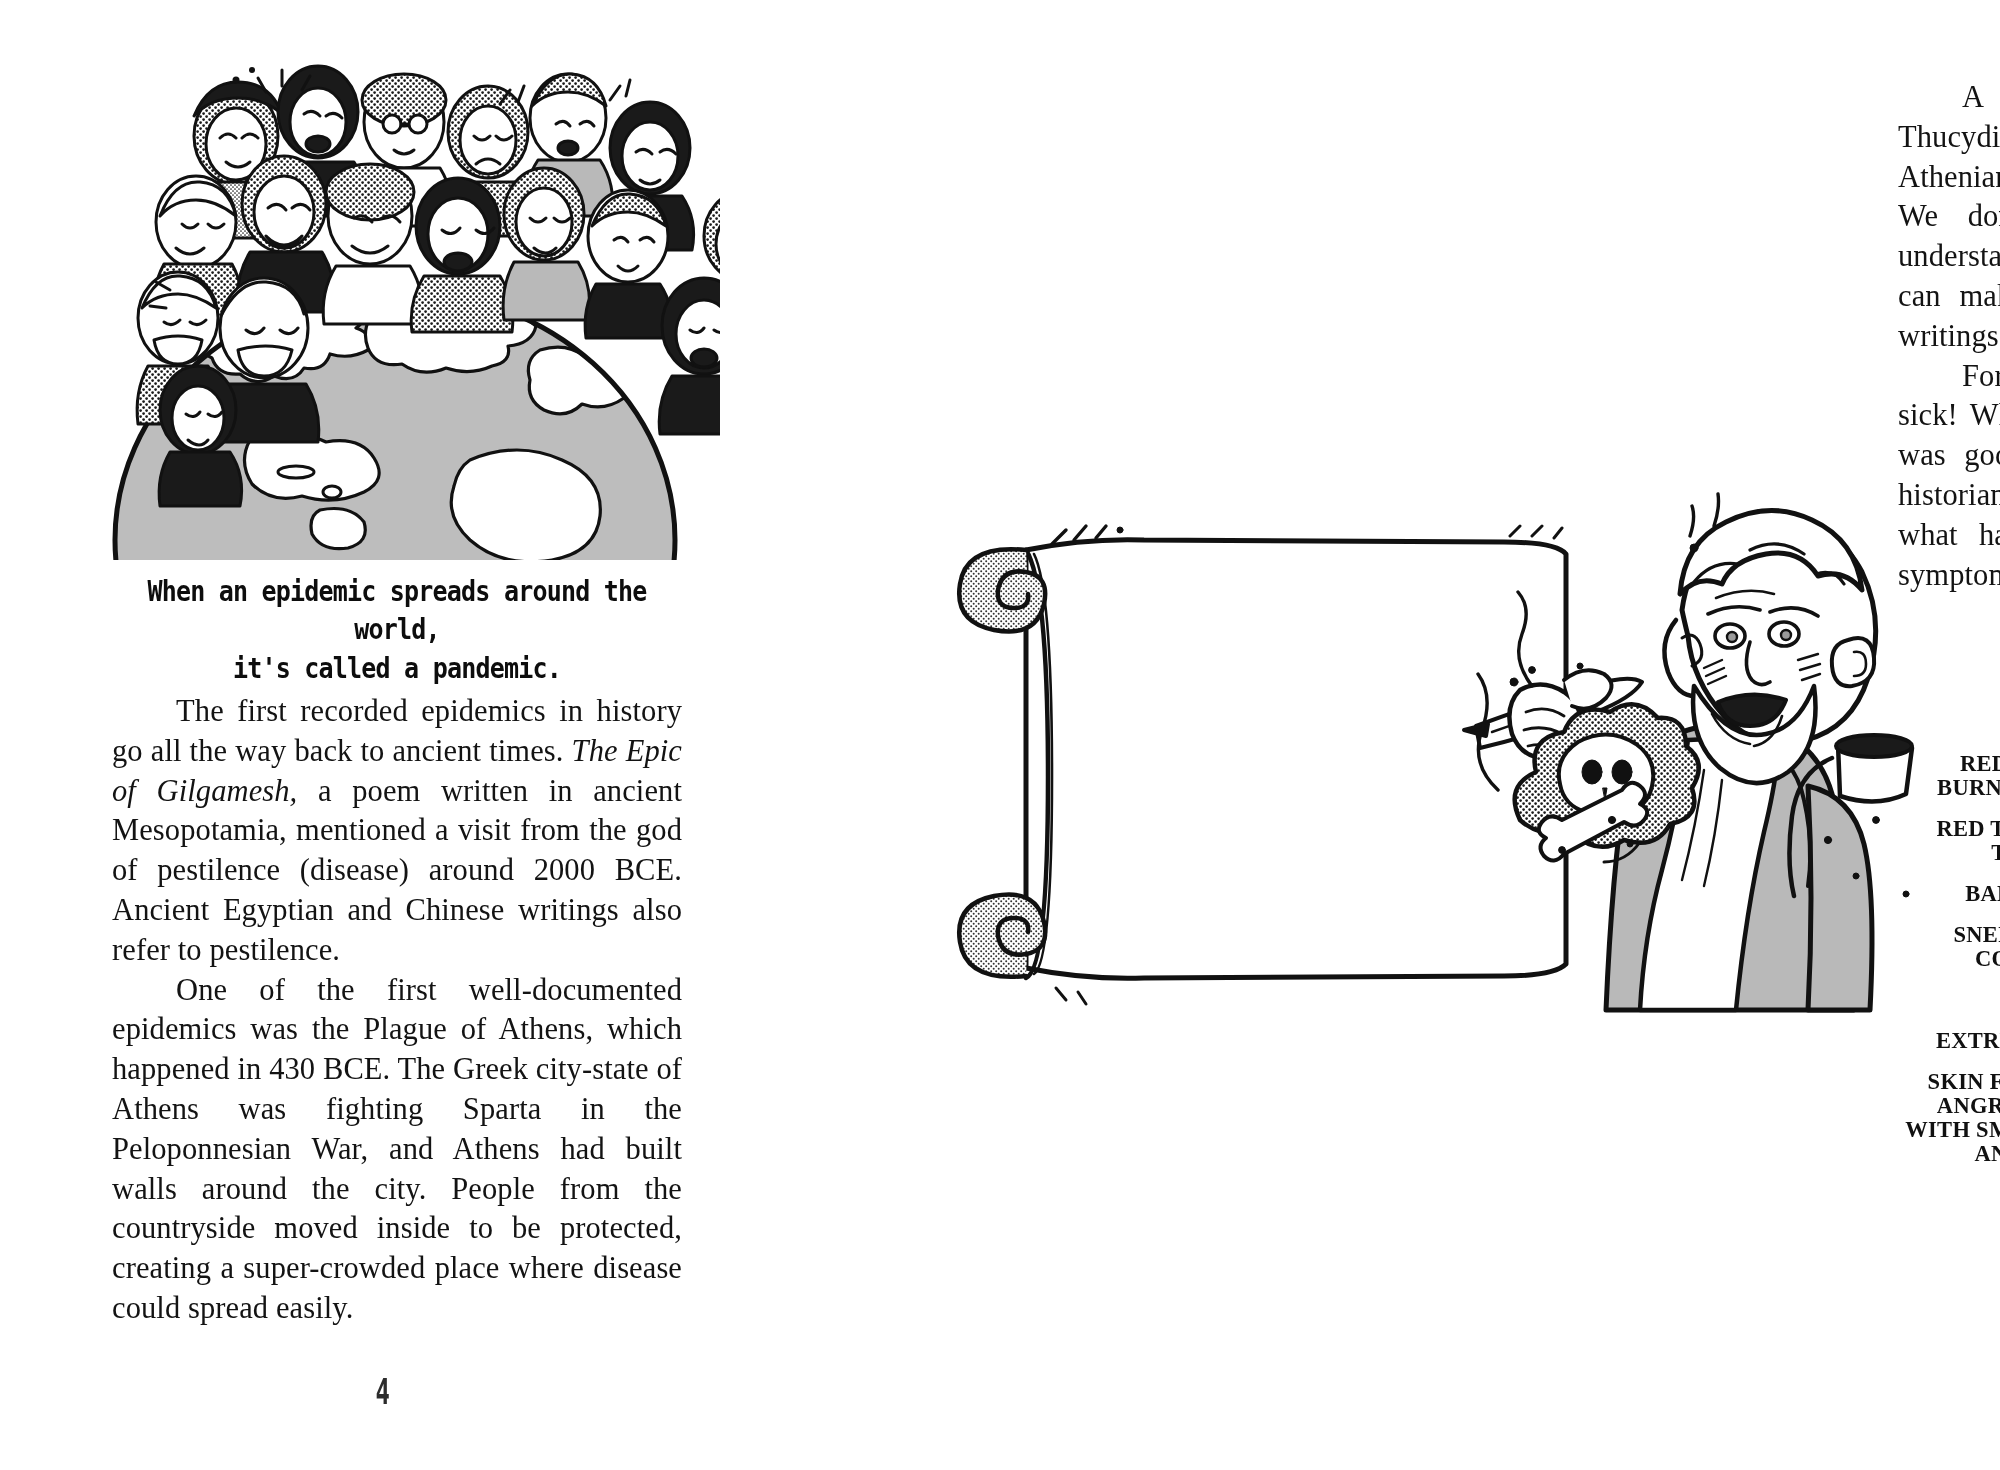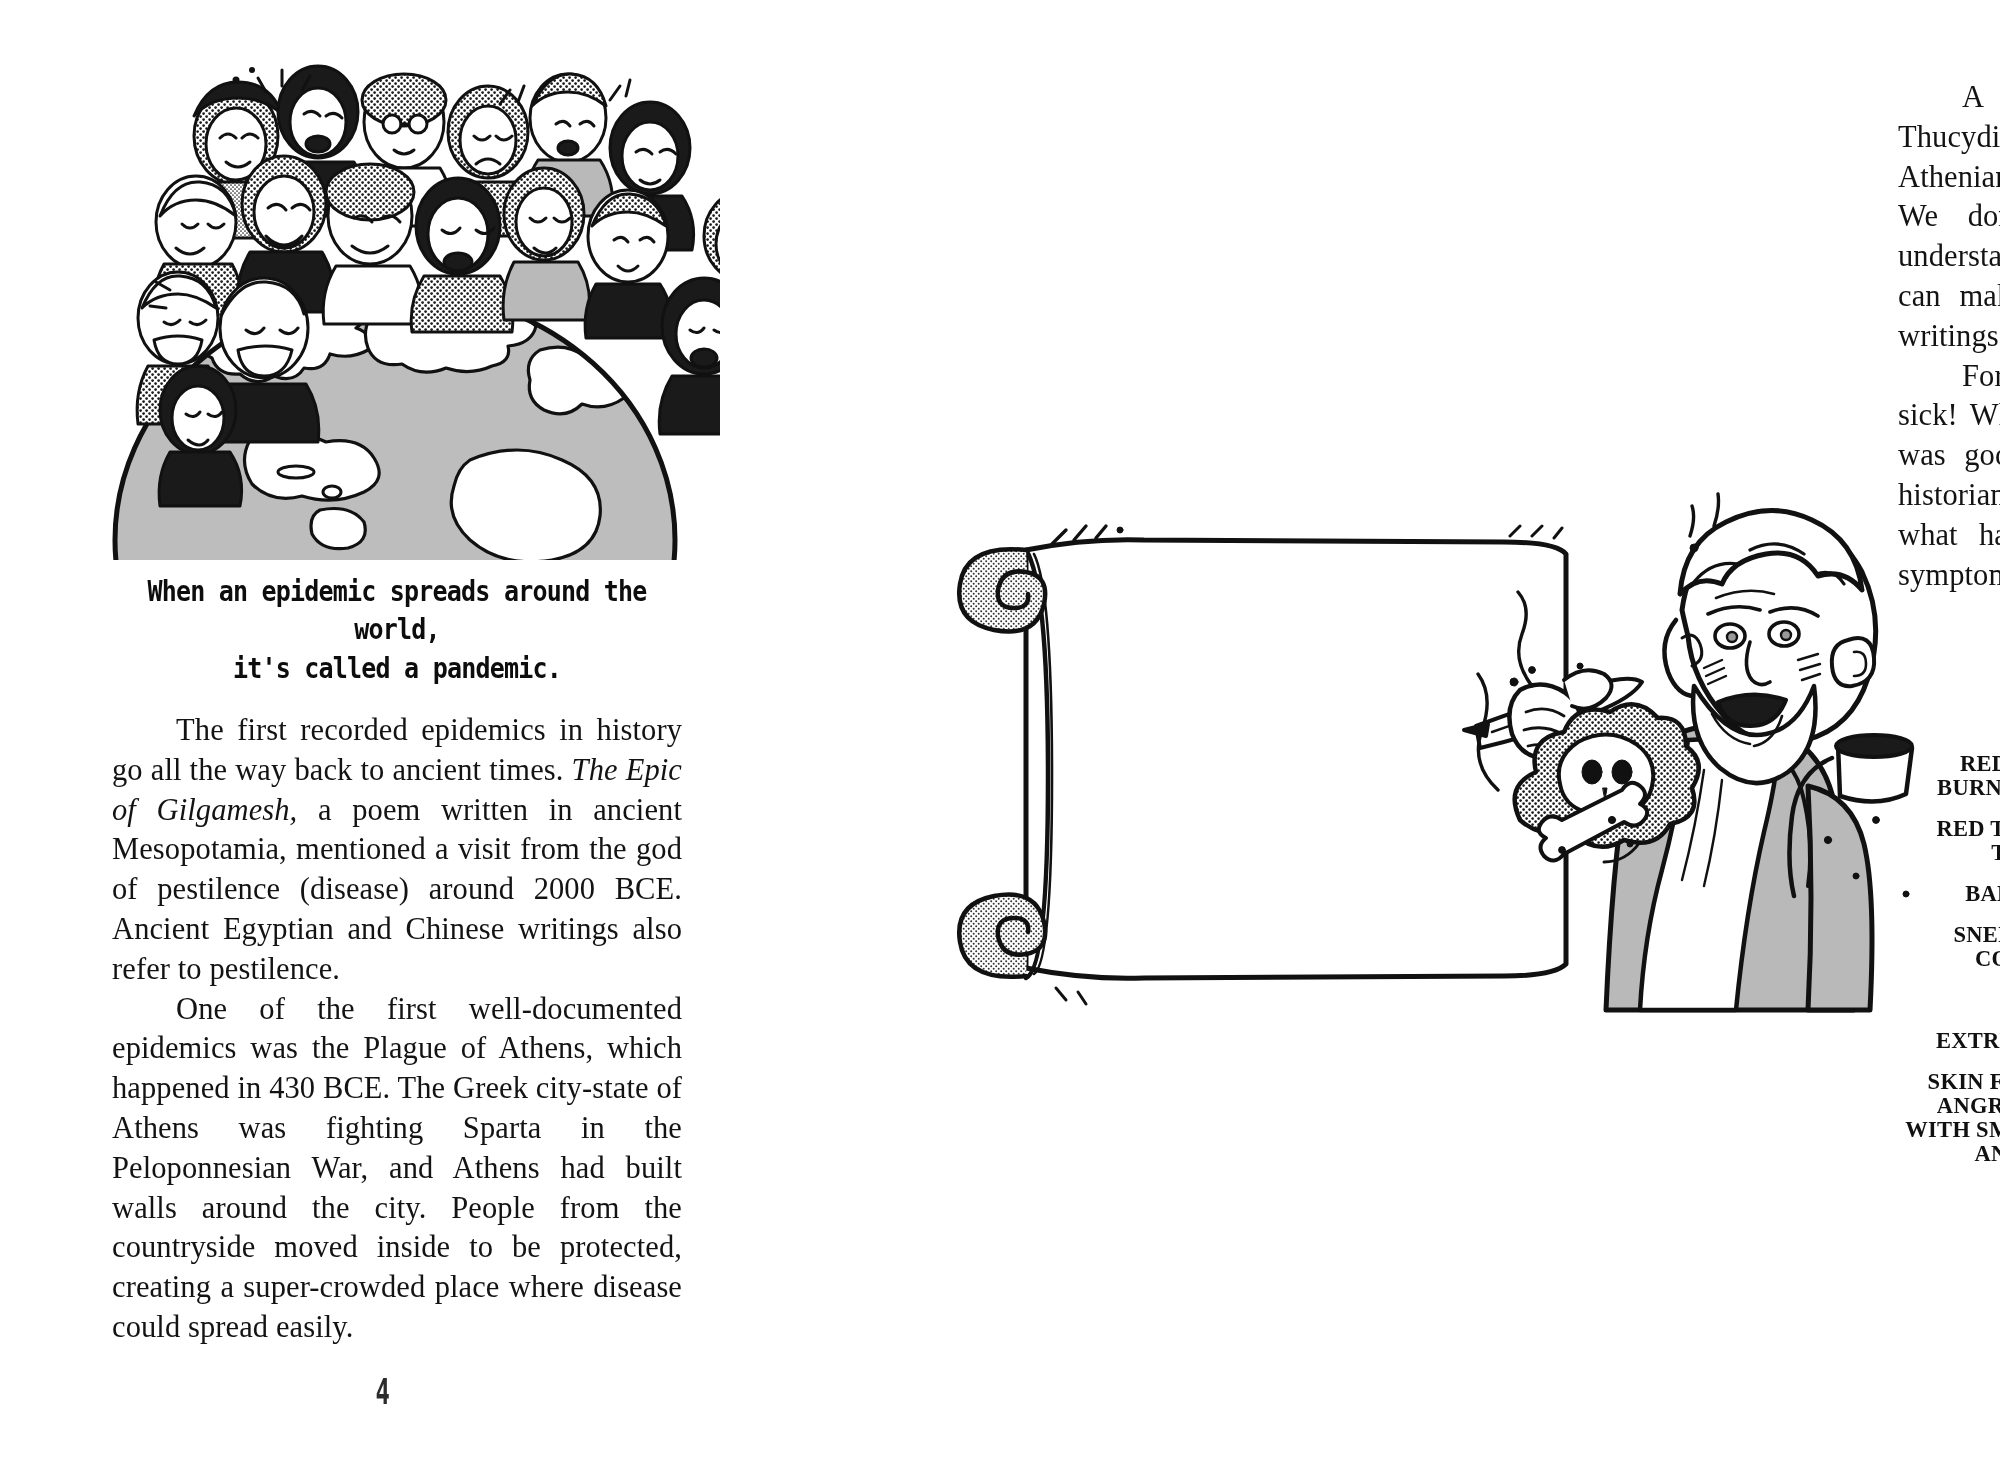--- a/index.html
+++ b/index.html
@@ -33,21 +33,21 @@
     font-size: 30.5px;
     line-height: 39.8px;
     text-align: justify;
     text-justify: inter-word;
     color: #131313;
     letter-spacing: 0.1px;
   }
   .col p { margin: 0; text-indent: 2.1em; }
   .col em { font-style: italic; }
 
-  .left-col  { left: 112px; width: 570px; top: 711px; }
+  .left-col  { left: 112px; width: 570px; top: 692px; }
   .right-col { left: 898px; width: 570px; top: 78px; }
 
   
   .caption {
     position: absolute;
     left: 112px;
     top: 573px;
     width: 570px;
     text-align: center;
     font-family: "DejaVu Sans Mono", monospace;

